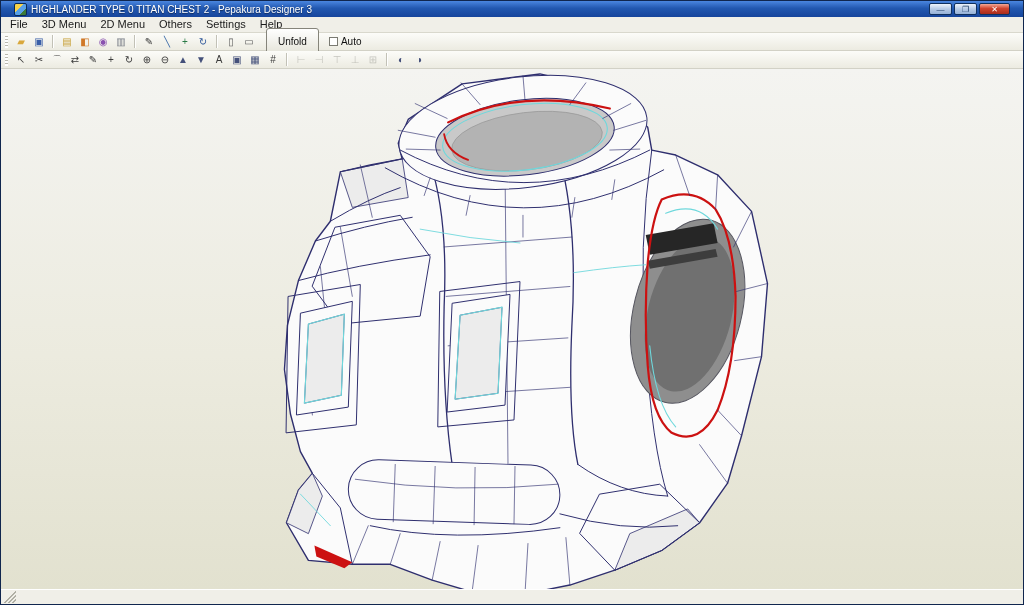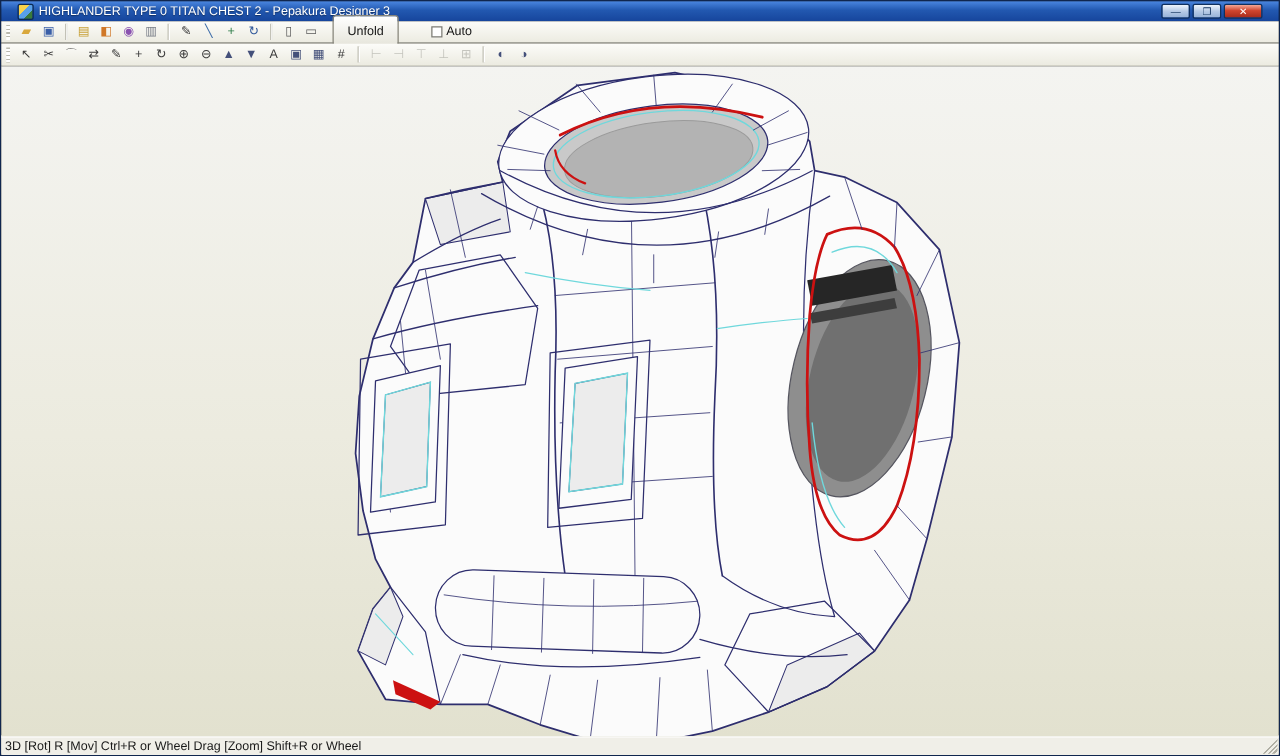--- a/index.html
+++ b/index.html
@@ -35,21 +35,21 @@
   .grip{width:3px;height:12px;margin:0 4px 0 2px;
     background:repeating-linear-gradient(#b9b8ad 0 1px,#ffffff 1px 3px);}
   .tb-icons{display:flex;align-items:center;}
   .tb-icon{width:16px;height:14px;margin:0 1px;font-size:10px;line-height:13px;text-align:center;
     border-radius:2px;cursor:default;}
   .tb-icon.disabled{opacity:.45;}
   .tb-sep{width:1px;height:13px;background:#c2c1b6;border-right:1px solid #fff;margin:0 4px;}
   .unfold-btn{margin-left:8px;height:27px;font-size:10px;line-height:12px;padding:0 11px;
     border:1px solid #85847a;border-radius:3px;font-family:inherit;
     background:linear-gradient(#ffffff,#e4e3d8);color:#111;}
-  .auto{display:flex;align-items:center;margin-left:26px;font-size:10px;color:#111;gap:3px;}
+  .auto{display:flex;align-items:center;margin-left:10px;font-size:10px;color:#111;gap:3px;}
   .cb{width:9px;height:9px;border:1px solid #7a7a72;background:#fff;box-sizing:border-box;}
 
   
   .viewport{flex:1;position:relative;overflow:hidden;
     background:linear-gradient(var(--viewport-top),#ecebdf 55%,var(--viewport-bottom));}
   .viewport svg{position:absolute;left:0;top:0;width:100%;height:100%;}
 
   
   .face{fill:#fbfbfb;stroke:var(--edge);stroke-width:1;stroke-linejoin:round;}
   .shade{fill:#ececec;stroke:var(--edge);stroke-width:.8;stroke-linejoin:round;}
@@ -79,20 +79,28 @@
 <div class="window">
 
   <div class="titlebar">
     <div class="app-icon"></div>
     <span class="title">HIGHLANDER TYPE 0 TITAN CHEST 2 - Pepakura Designer 3</span>
     <div class="win-btn">—</div>
     <div class="win-btn">❐</div>
     <div class="win-btn close">✕</div>
   </div>
 
+  <div class="menubar">
+      <div class="menu-item">File</div>
+      <div class="menu-item">3D Menu</div>
+      <div class="menu-item">2D Menu</div>
+      <div class="menu-item">Others</div>
+      <div class="menu-item">Settings</div>
+      <div class="menu-item">Help</div>
+    </div>
 
   <div class="toolbar">
     <div class="grip"></div>
     <div class="tb-icons" id="tb1">
         <div class="tb-icon" style="color: rgb(217, 168, 60);">▰</div>
         <div class="tb-icon" style="color: rgb(58, 95, 168);">▣</div>
         <div class="tb-sep"></div>
         <div class="tb-icon" style="color: rgb(200, 162, 58);">▤</div>
         <div class="tb-icon" style="color: rgb(208, 120, 40);">◧</div>
         <div class="tb-icon" style="color: rgb(138, 82, 176);">◉</div>
@@ -249,17 +257,16 @@
 
       <g>
         <path class="ln" d="M312,409 L340,444 L352,501"></path>
         <polygon class="redf" points="314,482 352,499 344,505 316,493"></polygon>
         <path class="cy" style="stroke-width:.9" d="M300,430 L330,462"></path>
       </g>
     </svg>
   </div>
 
   <div class="statusbar">
-    <span class="stext">3D [Rot] R [Mov] Ctrl+R or Wheel Drag [Zoom] Shift+R or Wheel</span>
     <div class="resize-grip"></div>
   </div>
 
 </div>
 
 </body></html>

